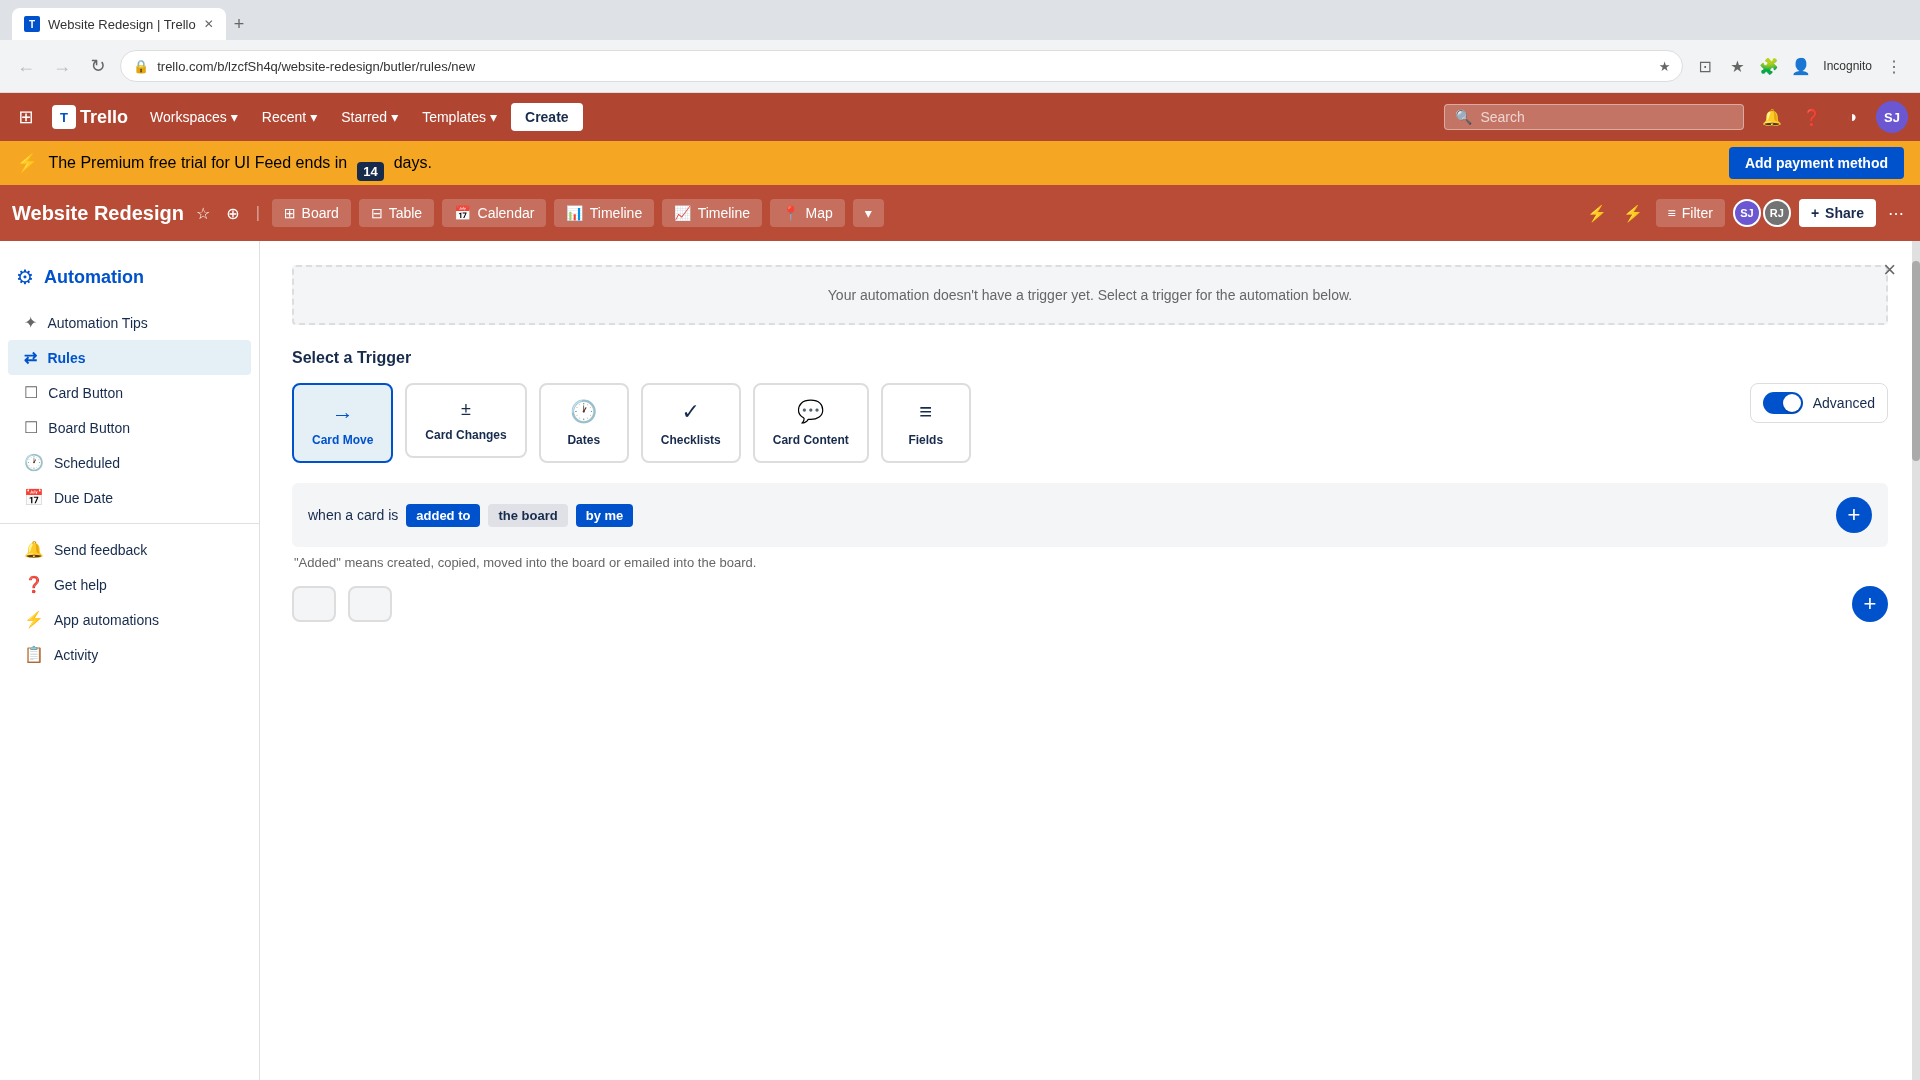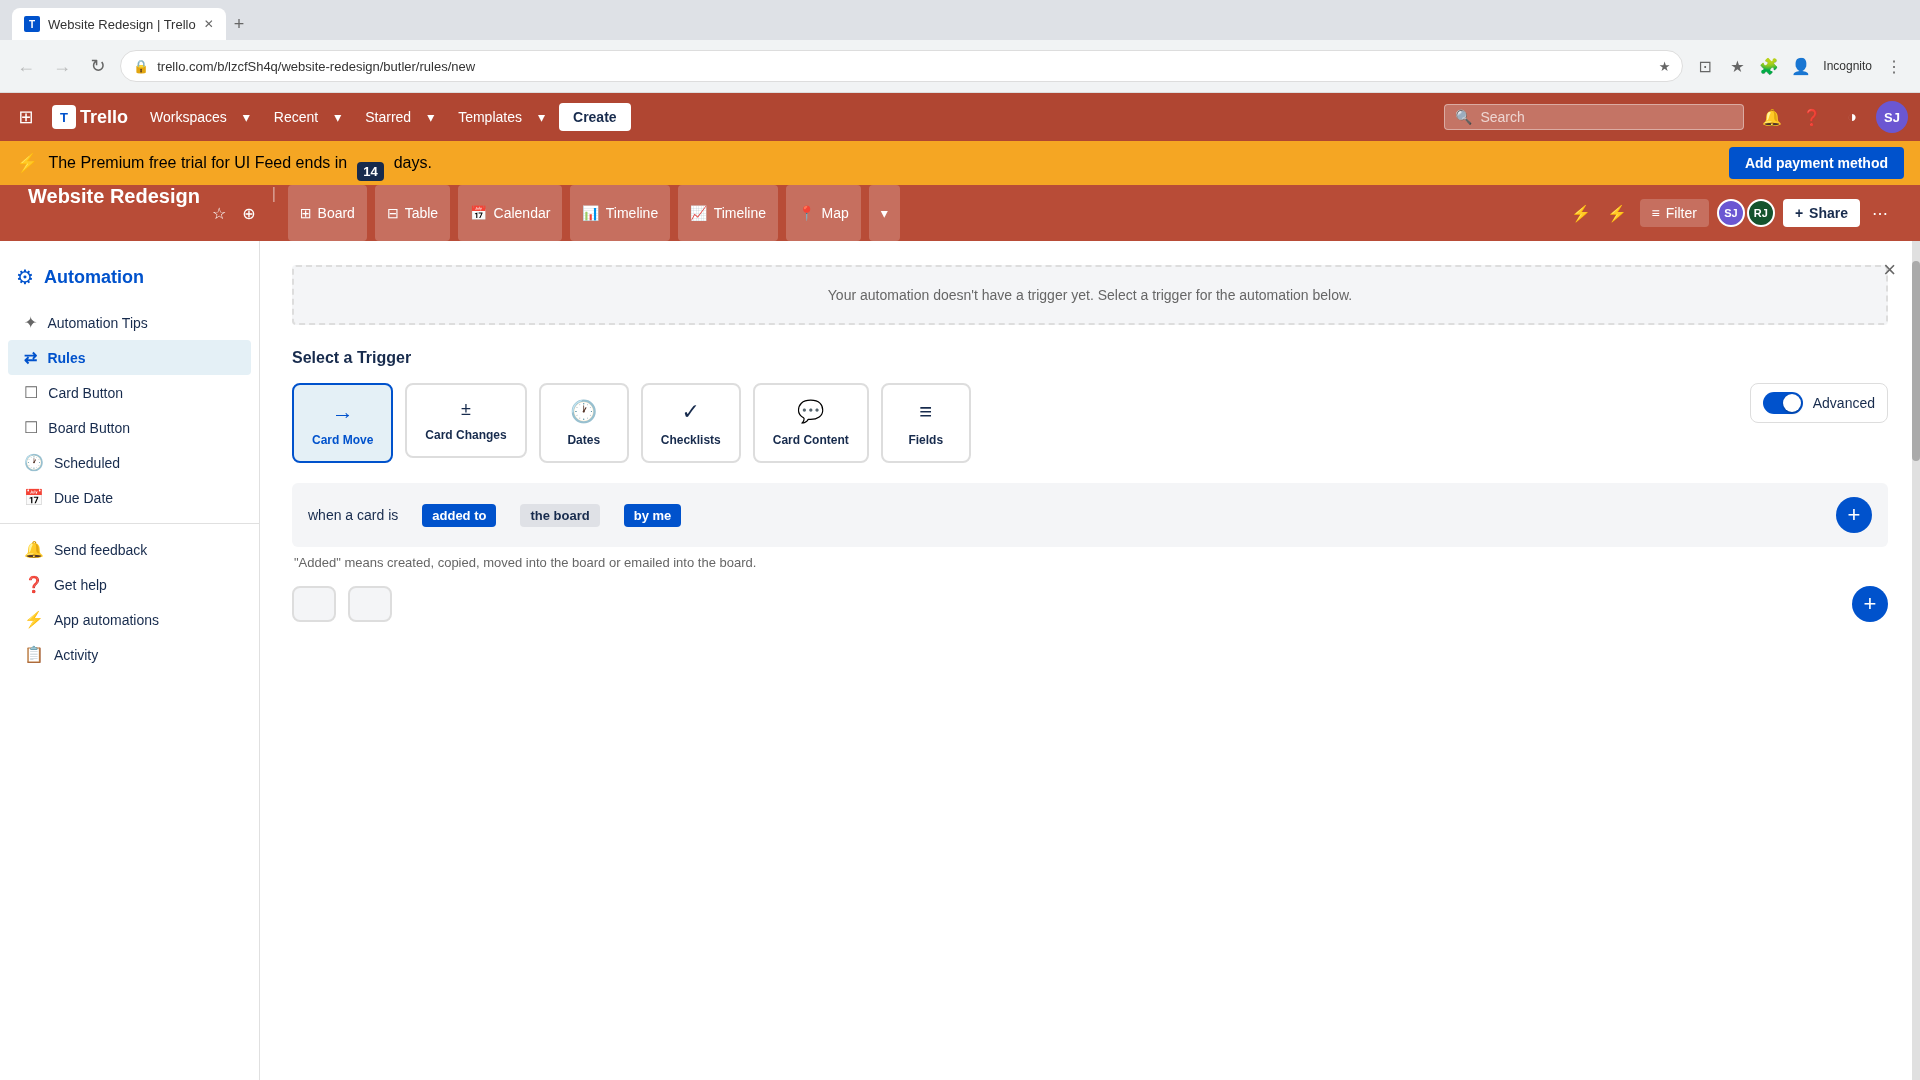--- a/index.html
+++ b/index.html
@@ -17,36 +17,36 @@
     .nav-btn.disabled { opacity: 0.4; }
     .address-bar { flex: 1; display: flex; align-items: center; background: #fff; border: 1px solid #ddd; border-radius: 20px; padding: 0 12px; height: 32px; gap: 8px; font-size: 13px; color: #333; }
     .address-bar-url { flex: 1; color: #333; font-size: 13px; }
     .nav-icons { display: flex; gap: 4px; align-items: center; }
     .nav-icon-btn { background: none; border: none; color: #666; font-size: 16px; cursor: pointer; width: 28px; height: 28px; display: flex; align-items: center; justify-content: center; border-radius: 50%; }
 
     
     .trello-topbar { background: #b04632; display: flex; align-items: center; padding: 0 12px; height: 48px; gap: 4px; }
     .trello-logo-area { display: flex; align-items: center; gap: 4px; color: white; font-weight: bold; font-size: 18px; margin-right: 8px; }
     .grid-icon { color: white; font-size: 18px; margin-right: 8px; }
-    .trello-nav-btn { color: white; background: none; border: none; cursor: pointer; padding: 6px 10px; border-radius: 4px; font-size: 14px; display: flex; align-items: center; gap: 16px; }
+    .trello-nav-btn { color: white; background: none; border: none; cursor: pointer; padding: 6px 10px; border-radius: 4px; font-size: 14px; display: flex; align-items: center; gap: 4px; }
     .create-btn { background: white; color: #172b4d; border: none; border-radius: 4px; padding: 6px 14px; font-size: 14px; font-weight: 600; cursor: pointer; }
     .search-box { display: flex; align-items: center; background: rgba(255,255,255,0.25); border: 1px solid rgba(255,255,255,0.4); border-radius: 4px; padding: 4px 10px; color: white; font-size: 14px; gap: 8px; width: 300px; margin-left: auto; }
     .search-box input { background: none; border: none; color: white; font-size: 14px; outline: none; width: 200px; }
     .search-box input::placeholder { color: rgba(255,255,255,0.7); }
     .topbar-right { display: flex; align-items: center; gap: 8px; margin-left: 8px; }
     .topbar-icon { color: white; background: none; border: none; cursor: pointer; font-size: 16px; width: 32px; height: 32px; display: flex; align-items: center; justify-content: center; border-radius: 50%; }
     .avatar { width: 32px; height: 32px; border-radius: 50%; display: flex; align-items: center; justify-content: center; color: white; font-size: 13px; font-weight: bold; cursor: pointer; }
 
     
     .premium-banner { background: #f5a623; display: flex; align-items: center; padding: 0 16px; height: 44px; gap: 10px; }
     .days-badge { background: #172b4d; color: white; border-radius: 4px; padding: 2px 6px; font-size: 13px; font-weight: bold; margin-top: 16px; }
     .add-payment-btn { margin-left: auto; background: #0052cc; color: white; border: none; border-radius: 4px; padding: 8px 16px; font-size: 14px; font-weight: 600; cursor: pointer; }
 
     
-    .board-header { background: rgba(0,0,0,0.3); display: flex; padding: 0 28px; height: 56px; gap: 8px; background: #b84c37; }
+    .board-header { background: rgba(0,0,0,0.3); display: flex; align-items: center; padding: 0 12px; height: 56px; gap: 8px; background: #b84c37; }
     .board-title { color: white; font-size: 20px; font-weight: bold; cursor: pointer; }
     .board-header-icon { color: white; background: none; border: none; cursor: pointer; font-size: 16px; padding: 4px; }
     .board-nav-btn { color: white; background: rgba(255,255,255,0.2); border: none; border-radius: 4px; padding: 6px 12px; font-size: 14px; cursor: pointer; display: flex; align-items: center; gap: 6px; }
     .board-header-divider { color: rgba(255,255,255,0.5); margin: 0 4px; }
     .board-header-right { margin-left: auto; display: flex; align-items: center; gap: 8px; }
     .filter-btn { color: white; background: rgba(255,255,255,0.2); border: none; border-radius: 4px; padding: 6px 12px; font-size: 14px; cursor: pointer; display: flex; align-items: center; gap: 6px; }
     .share-btn { color: #172b4d; background: white; border: none; border-radius: 4px; padding: 6px 12px; font-size: 14px; font-weight: 600; cursor: pointer; display: flex; align-items: center; gap: 6px; }
     .avatar-sm { width: 28px; height: 28px; border-radius: 50%; display: flex; align-items: center; justify-content: center; color: white; font-size: 11px; font-weight: bold; cursor: pointer; border: 2px solid white; }
 
     
@@ -84,21 +84,21 @@
     .trigger-btn { display: flex; flex-direction: column; align-items: center; gap: 8px; padding: 14px 18px; border: 2px solid #ddd; background: white; border-radius: 8px; cursor: pointer; font-size: 13px; color: #172b4d; min-width: 90px; transition: border-color 0.15s; }
     .trigger-btn.selected { border-color: #0052cc; background: #e4f0f6; color: #0052cc; }
     .trigger-btn .t-icon { font-size: 22px; }
     .trigger-btn-label { font-size: 12px; font-weight: 600; text-align: center; white-space: nowrap; }
     .advanced-toggle { display: flex; align-items: center; gap: 10px; margin-left: auto; padding: 8px 12px; background: white; border: 1px solid #ddd; border-radius: 8px; }
     .toggle-switch { width: 40px; height: 22px; background: #0052cc; border-radius: 11px; position: relative; cursor: pointer; }
     .toggle-knob { width: 18px; height: 18px; background: white; border-radius: 50%; position: absolute; top: 2px; right: 2px; transition: right 0.2s; box-shadow: 0 1px 3px rgba(0,0,0,0.3); }
     .advanced-label { font-size: 14px; color: #172b4d; font-weight: 500; }
 
     
-    .trigger-condition { background: #f4f5f7; border-radius: 6px; padding: 14px 16px; margin-top: 20px; display: flex; align-items: center; gap: 24px; flex-wrap: wrap; }
+    .trigger-condition { background: #f4f5f7; border-radius: 6px; padding: 14px 16px; margin-top: 20px; display: flex; align-items: center; gap: 8px; flex-wrap: wrap; }
     .condition-text { font-size: 14px; color: #172b4d; }
     .condition-badge { background: #0052cc; color: white; padding: 4px 10px; border-radius: 4px; font-size: 13px; font-weight: 600; cursor: pointer; }
     .condition-badge.secondary { background: #dfe1e6; color: #172b4d; }
     .condition-hint { font-size: 13px; color: #666; margin-top: 8px; padding-left: 2px; }
     .add-btn { width: 36px; height: 36px; background: #0052cc; border: none; border-radius: 50%; color: white; font-size: 22px; cursor: pointer; display: flex; align-items: center; justify-content: center; margin-left: auto; flex-shrink: 0; }
 
     
     .scroll-indicator { width: 8px; background: #e0e0e0; position: absolute; right: 0; top: 0; bottom: 0; }
     .scroll-thumb { width: 8px; height: 200px; background: #aaa; border-radius: 4px; position: absolute; top: 20px; }
 
@@ -217,21 +217,21 @@
   <button class="board-nav-btn">▾</button>
   <div class="board-header-right">
     <button class="board-header-icon">⚡</button>
     <button class="board-header-icon">⚡</button>
     <button class="filter-btn">
       <span>≡</span>
       <span>Filter</span>
     </button>
     <div style="display:flex;gap:2px">
       <div class="avatar-sm" style="background:#6b57d2">SJ</div>
-      <div class="avatar-sm" style="background:#14532d">RJ</div>
+      <div class="avatar-sm" style="background:#737373">RJ</div>
     </div>
     <button class="share-btn">
       <span>+</span>
       <span>Share</span>
     </button>
     <button class="board-header-icon">⋯</button>
   </div>
 </div>
 
 <div class="main-content">

